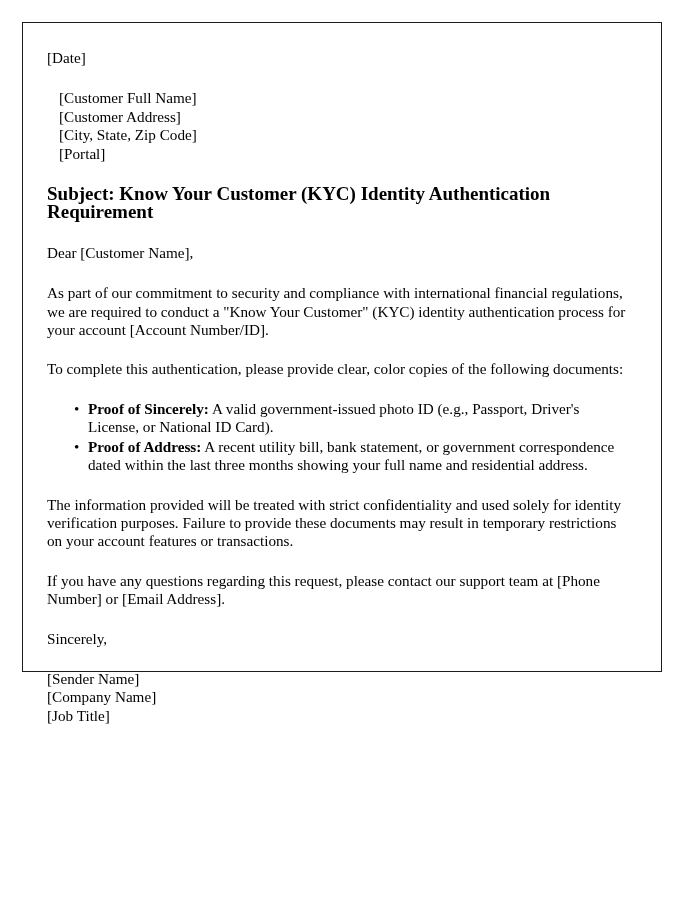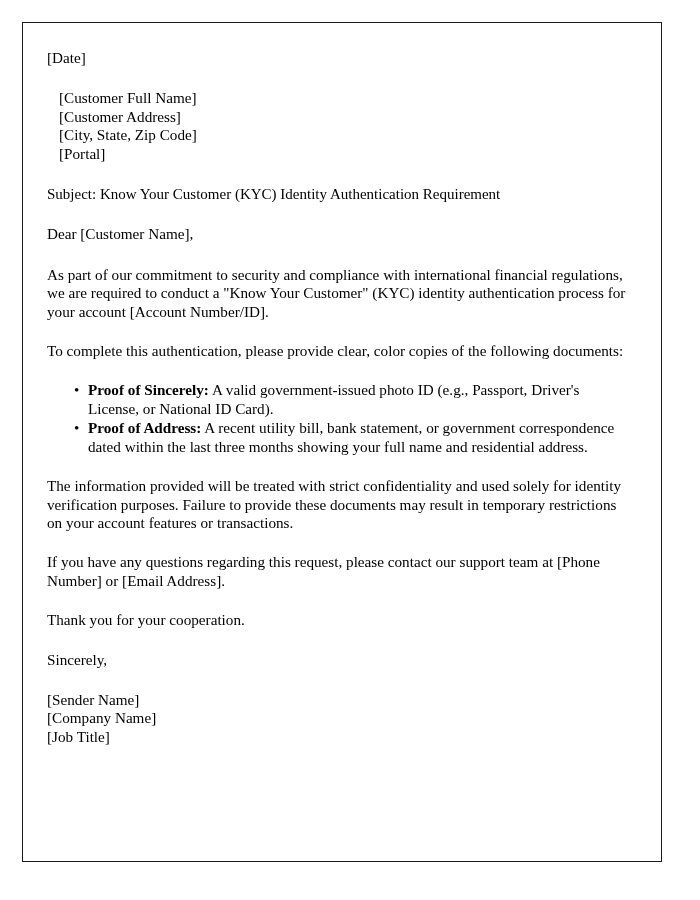--- a/index.html
+++ b/index.html
@@ -13,21 +13,21 @@
     font-family: "Liberation Serif", "DejaVu Serif", serif;
     color: #000000;
     overflow: hidden;
   }
 
   .page {
     position: absolute;
     left: 22px;
     top: 22px;
     width: 640px;
-    height: 840px;
+    height: 650px;
     border: 1.5px solid #1c1c1c;
     box-sizing: border-box;
     background: #ffffff;
   }
 
   .doc-body {
     padding: 26px 30px 0 24px;
     box-sizing: border-box;
   }
 
@@ -48,23 +48,23 @@
   .address-block {
     margin: 0 0 22px 12px;
   }
 
   .address-block .letter-line {
     margin: 0;
     white-space: nowrap;
   }
 
   .subject-line {
-    font-size: 15px;
+    font-size: 19px;
     line-height: 18.4px;
-    font-weight: normal;
+    font-weight: bold;
     margin: 0 0 22px 0;
   }
 
   .salutation {
     font-size: 15.2px;
     line-height: 18.4px;
     margin: 0 0 22px 0;
   }
 
   .para {
@@ -150,21 +150,20 @@
         <span class="bullet-marker">•</span>
         <span class="lead-in">Proof of Address:</span><span> A recent utility bill, bank statement, or government correspondence dated within the last three months showing your full name and residential address.</span>
       </li>
     </ul>
 
 
     <p class="para">The information provided will be treated with strict confidentiality and used solely for identity verification purposes. Failure to provide these documents may result in temporary restrictions on your account features or transactions.</p>
 
     <p class="para">If you have any questions regarding this request, please contact our support team at [Phone Number] or [Email Address].</p>
 
-    <p class="para gap-para">Thank you for your cooperation.</p>
 
     <p class="closing-line">Sincerely,</p>
 
     <div class="signature-block">
       <p class="closing-line">[Sender Name]</p>
       <p class="closing-line">[Company Name]</p>
       <p class="closing-line">[Job Title]</p>
     </div>
 
   </div>

